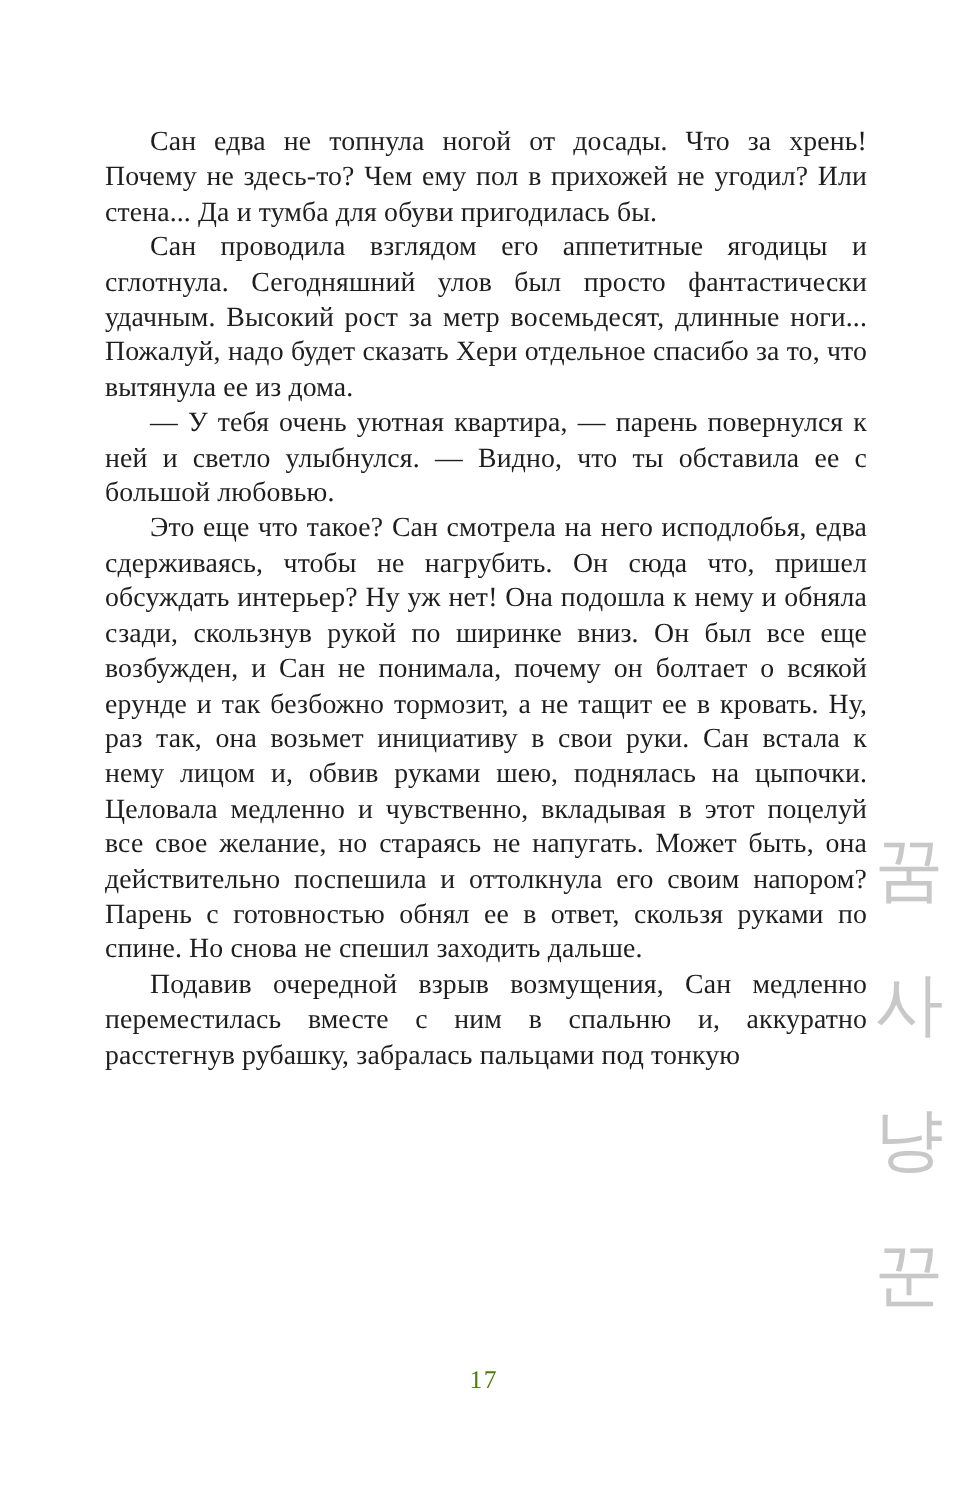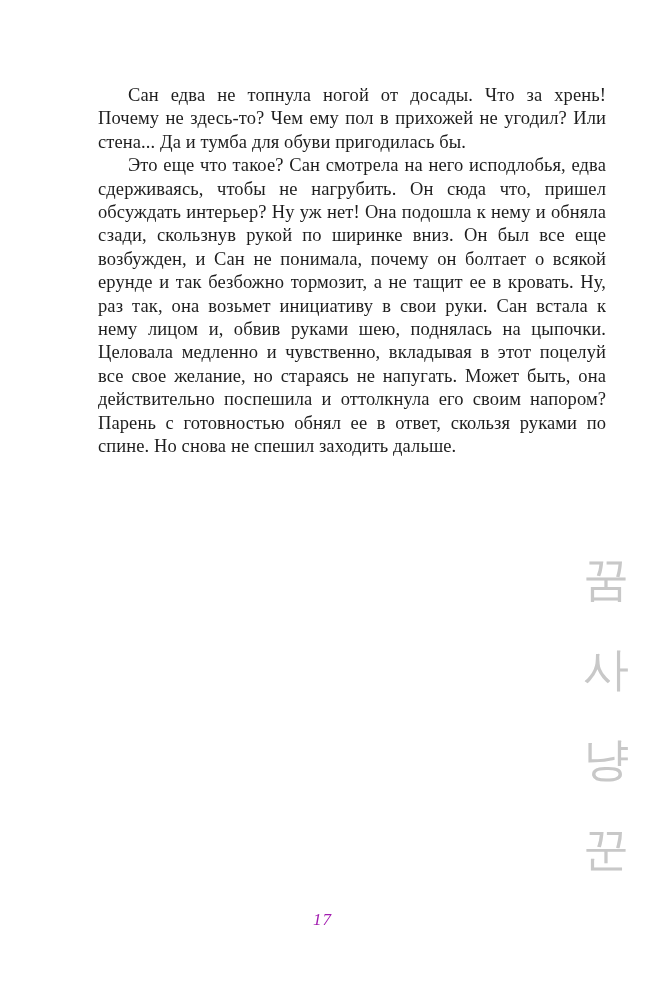--- a/index.html
+++ b/index.html
@@ -18,21 +18,20 @@
   }
   .text-block {
     position: absolute;
     left: 70px;
     top: 84px;
     width: 508px;
     font-size: 18.5px;
     line-height: 23.4px;
     text-align: justify;
     letter-spacing: 0.1px;
-    margin-left: 28px;
   }
   .para {
     margin: 0;
     text-indent: 30px;
   }
   .side-title {
     position: absolute;
     top: 556px;
     right: 16px;
     display: flex;
@@ -48,33 +47,35 @@
   .side-title span {
     display: block;
   }
   .page-number {
     position: absolute;
     top: 910px;
     left: 0;
     width: 100%;
     text-align: center;
     font-size: 17px;
-    font-style: italic;
-    color: #a21caf;
+    color: #4d7c0f;
     letter-spacing: 1px;
   }
 </style>
 </head>
 <body>
 
 <div class="book-page">
 
   <div class="text-block">
     <p class="para">Сан едва не топнула ногой от досады. Что за хрень! Почему не здесь-то? Чем ему пол в прихожей не угодил? Или стена... Да и тумба для обуви пригодилась бы.</p>
+    <p class="para">Сан проводила взглядом его аппетитные ягодицы и сглотнула. Сегодняшний улов был просто фантастически удачным. Высокий рост за метр восемьдесят, длинные ноги... Пожалуй, надо будет сказать Хери отдельное спасибо за то, что вытянула ее из дома.</p>
+    <p class="para">— У тебя очень уютная квартира, — парень повернулся к ней и светло улыбнулся. — Видно, что ты обставила ее с большой любовью.</p>
     <p class="para">Это еще что такое? Сан смотрела на него исподлобья, едва сдерживаясь, чтобы не нагрубить. Он сюда что, пришел обсуждать интерьер? Ну уж нет! Она подошла к нему и обняла сзади, скользнув рукой по ширинке вниз. Он был все еще возбужден, и Сан не понимала, почему он болтает о всякой ерунде и так безбожно тормозит, а не тащит ее в кровать. Ну, раз так, она возьмет инициативу в свои руки. Сан встала к нему лицом и, обвив руками шею, поднялась на цыпочки. Целовала медленно и чувственно, вкладывая в этот поцелуй все свое желание, но стараясь не напугать. Может быть, она действительно поспешила и оттолкнула его своим напором? Парень с готовностью обнял ее в ответ, скользя руками по спине. Но снова не спешил заходить дальше.</p>
+    <p class="para">Подавив очередной взрыв возмущения, Сан медленно переместилась вместе с ним в спальню и, аккуратно расстегнув рубашку, забралась пальцами под тонкую</p>
   </div>
 
   <div class="side-title">
     <span>꿈</span>
     <span>사</span>
     <span>냥</span>
     <span>꾼</span>
   </div>
 
   <div class="page-number">17</div>

